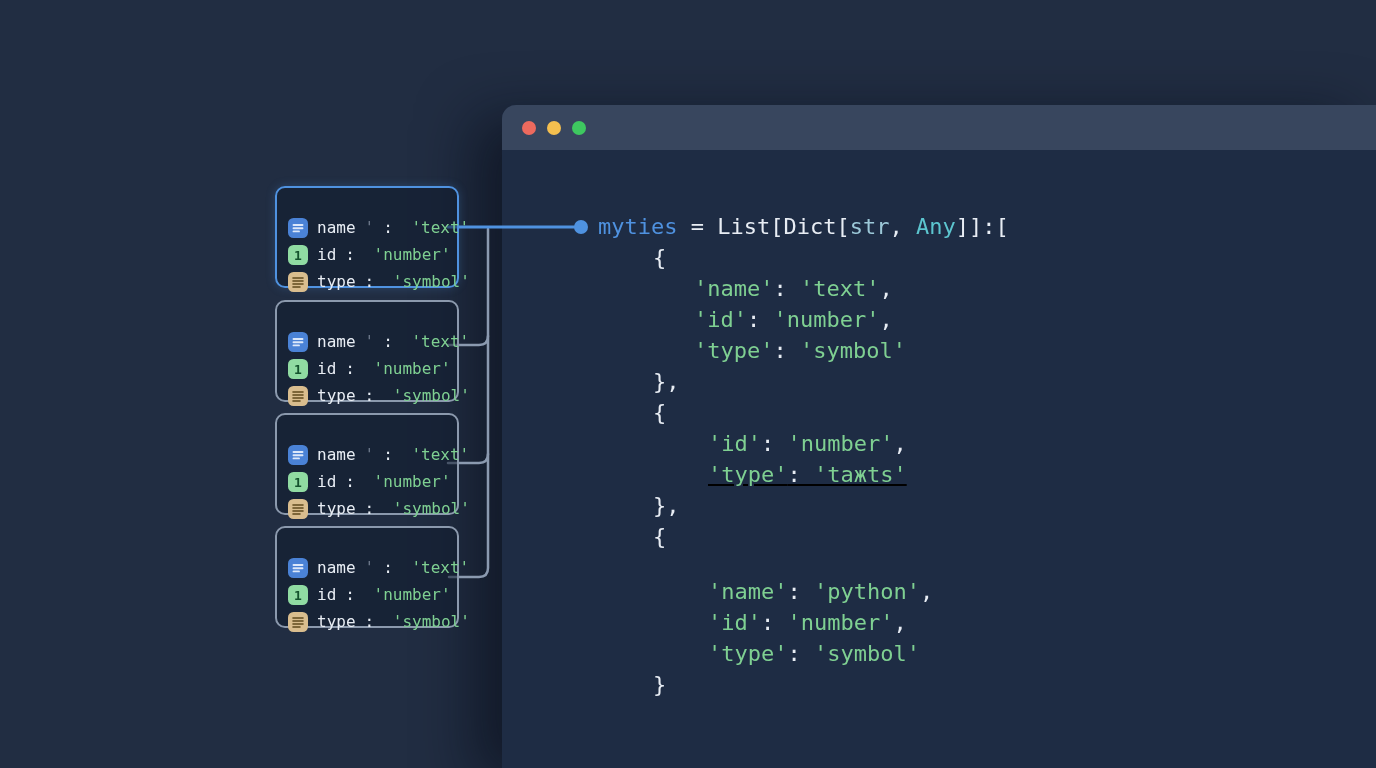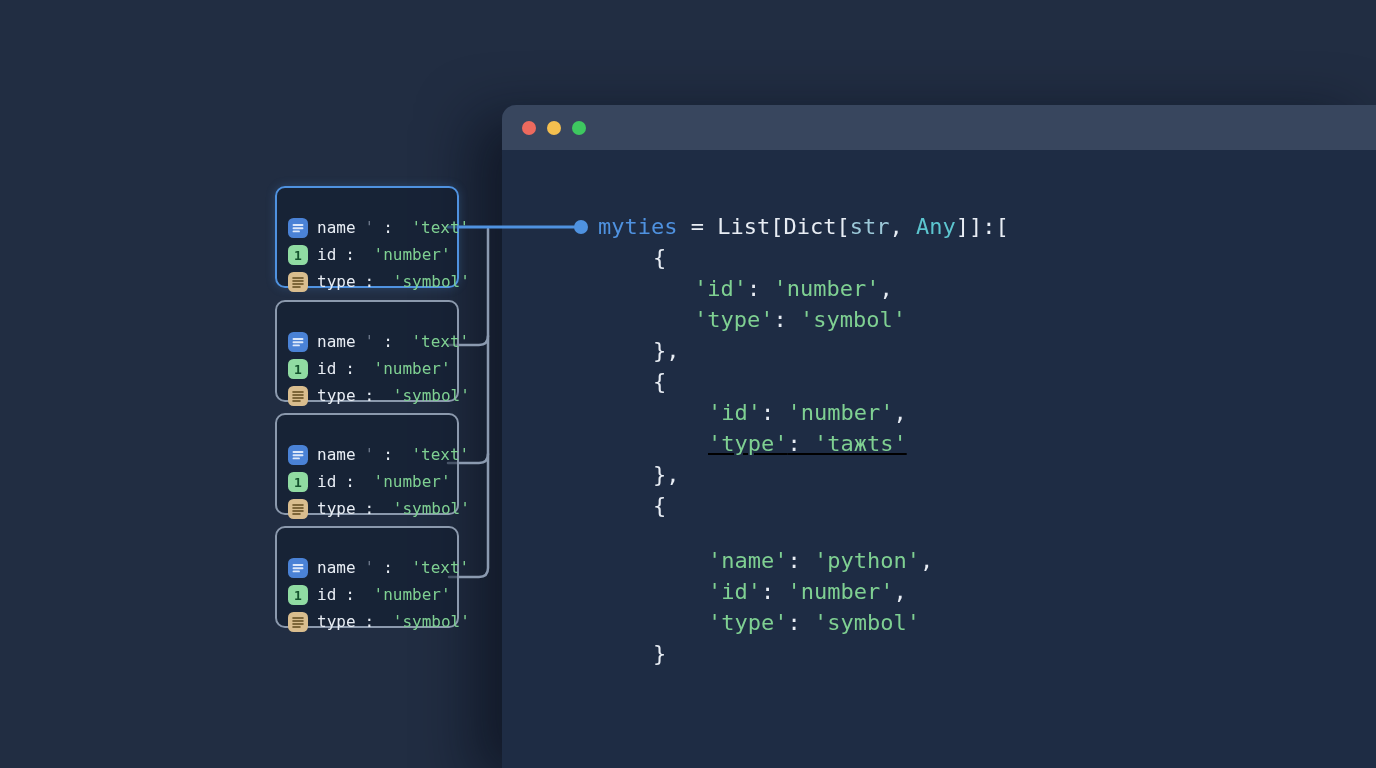--- a/index.html
+++ b/index.html
@@ -35,20 +35,21 @@
 
   <div class="window" style="background: rgb(30, 44, 68);">
     <div class="titlebar" id="titlebar" style="background: rgb(56, 70, 94);">
         <span class="tl" style="background: rgb(237, 106, 94);"></span>
         <span class="tl" style="background: rgb(244, 191, 79);"></span>
         <span class="tl" style="background: rgb(62, 200, 96);"></span>
       </div>
     <div class="code" id="code">
         <div class="code-line" style="padding-left: 0px;"><span style="color: rgb(79, 146, 224);">myties</span><span style="color: rgb(232, 237, 244);"> = </span><span style="color: rgb(232, 237, 244);">List[Dict[</span><span style="color: rgb(156, 200, 216);">str</span><span style="color: rgb(232, 237, 244);">, </span><span style="color: rgb(92, 197, 207);">Any</span><span style="color: rgb(232, 237, 244);">]]:[</span></div>
         <div class="code-line" style="padding-left: 55px;"><span style="color: rgb(232, 237, 244);">{</span></div>
+        <div class="code-line" style="padding-left: 96px;"><span style="color: rgb(127, 208, 146);">'name'</span><span style="color: rgb(232, 237, 244);">: </span><span style="color: rgb(127, 208, 146);">'text'</span><span style="color: rgb(232, 237, 244);">,</span></div>
         <div class="code-line" style="padding-left: 96px;"><span style="color: rgb(127, 208, 146);">'id'</span><span style="color: rgb(232, 237, 244);">: </span><span style="color: rgb(127, 208, 146);">'number'</span><span style="color: rgb(232, 237, 244);">,</span></div>
         <div class="code-line" style="padding-left: 96px;"><span style="color: rgb(127, 208, 146);">'type'</span><span style="color: rgb(232, 237, 244);">: </span><span style="color: rgb(127, 208, 146);">'symbol'</span></div>
         <div class="code-line" style="padding-left: 55px;"><span style="color: rgb(232, 237, 244);">},</span></div>
         <div class="code-line" style="padding-left: 55px;"><span style="color: rgb(232, 237, 244);">{</span></div>
         <div class="code-line" style="padding-left: 110px;"><span style="color: rgb(127, 208, 146);">'id'</span><span style="color: rgb(232, 237, 244);">: </span><span style="color: rgb(127, 208, 146);">'number'</span><span style="color: rgb(232, 237, 244);">,</span></div>
         <div class="code-line" style="padding-left: 110px; text-decoration: underline;"><span style="color: rgb(127, 208, 146);">'type'</span><span style="color: rgb(232, 237, 244);">: </span><span style="color: rgb(127, 208, 146);">'taжts'</span></div>
         <div class="code-line" style="padding-left: 55px;"><span style="color: rgb(232, 237, 244);">},</span></div>
         <div class="code-line" style="padding-left: 55px;"><span style="color: rgb(232, 237, 244);">{</span></div>
         <div class="code-line" style="padding-left: 110px; margin-top: 24px;"><span style="color: rgb(127, 208, 146);">'name'</span><span style="color: rgb(232, 237, 244);">: </span><span style="color: rgb(127, 208, 146);">'python'</span><span style="color: rgb(232, 237, 244);">,</span></div>
         <div class="code-line" style="padding-left: 110px;"><span style="color: rgb(127, 208, 146);">'id'</span><span style="color: rgb(232, 237, 244);">: </span><span style="color: rgb(127, 208, 146);">'number'</span><span style="color: rgb(232, 237, 244);">,</span></div>

